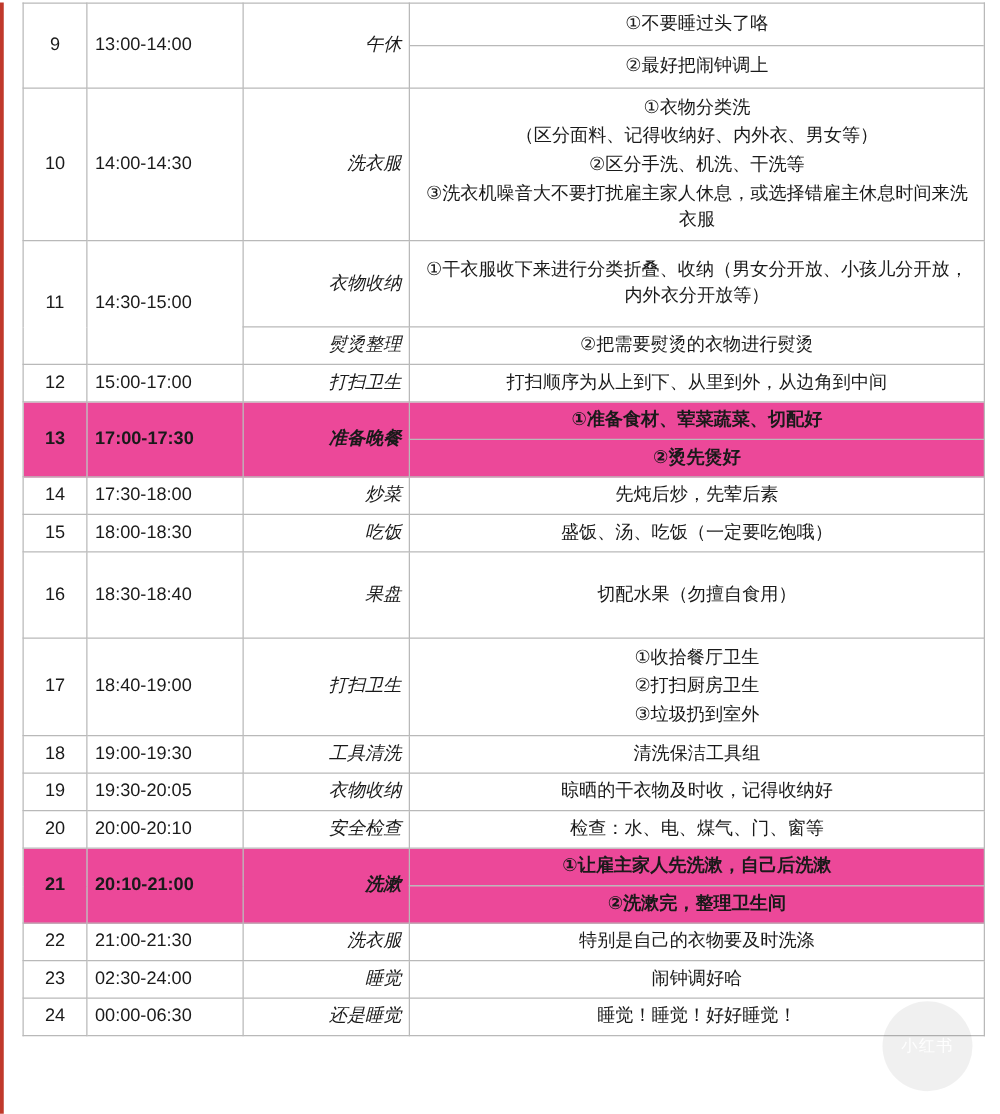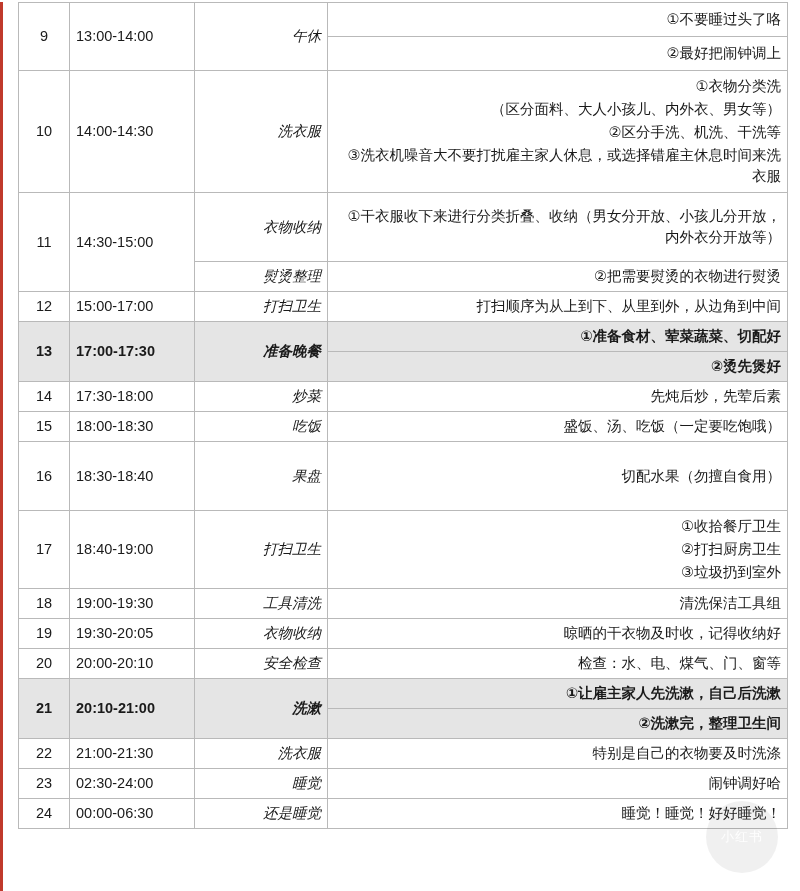--- a/index.html
+++ b/index.html
@@ -39,24 +39,24 @@
   table.schedule td {
     border: 1px solid #b9b9b9;
     padding: 4px 6px;
     vertical-align: middle;
     font-size: 14.5px;
     line-height: 1.45;
   }
   .col-no { width: 38px; text-align: center; }
   .col-time { width: 112px; white-space: nowrap; font-size: 14px;}
   .col-task { width: 120px; text-align: right; font-style: italic; }
-  .col-detail { text-align: right; margin-top: 44px; }
+  .col-detail { text-align: center; margin-top: 44px; }
 
   .row-hl td {
-    background: #e5e5e5;
+    background: #ec4899;
     font-weight: bold;
   }
   .row-hl .col-detail { font-weight: bold; }
 
   .sub-cell {
     padding: 0 !important;
     vertical-align: top;
   }
   .sub-cell .sub {
     border-bottom: 1px solid #b9b9b9;
@@ -116,21 +116,21 @@
           <div class="sub">②最好把闹钟调上</div>
         </td>
       </tr>
 
       <tr>
         <td class="col-no">10</td>
         <td class="col-time">14:00-14:30</td>
         <td class="col-task">洗衣服</td>
         <td class="col-detail detail-lines">
           <div>①衣物分类洗</div>
-          <div>（区分面料、大人小孩儿、内外衣、男女等）</div>
+          <div>（区分面料、记得收纳好、内外衣、男女等）</div>
           <div>②区分手洗、机洗、干洗等</div>
           <div>③洗衣机噪音大不要打扰雇主家人休息，或选择错雇主休息时间来洗衣服</div>
         </td>
       </tr>
 
       <tr>
         <td class="col-no" rowspan="2">11</td>
         <td class="col-time" rowspan="2">14:30-15:00</td>
         <td class="col-task tall">衣物收纳</td>
         <td class="col-detail tall">①干衣服收下来进行分类折叠、收纳（男女分开放、小孩儿分开放，内外衣分开放等）</td>

